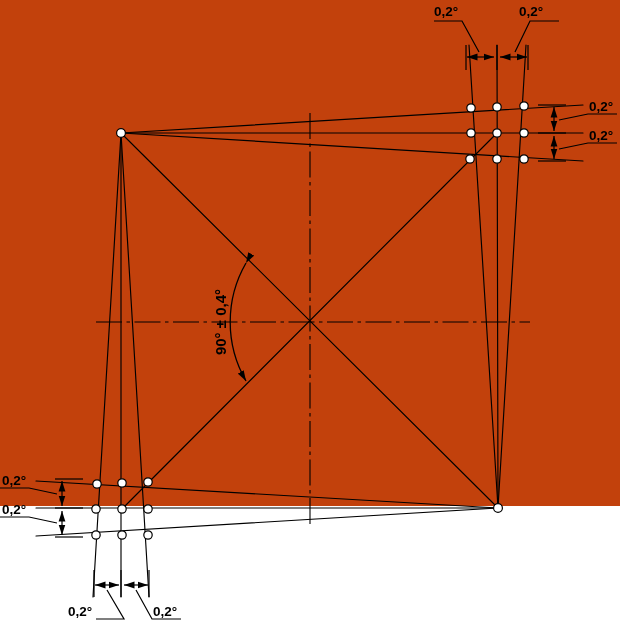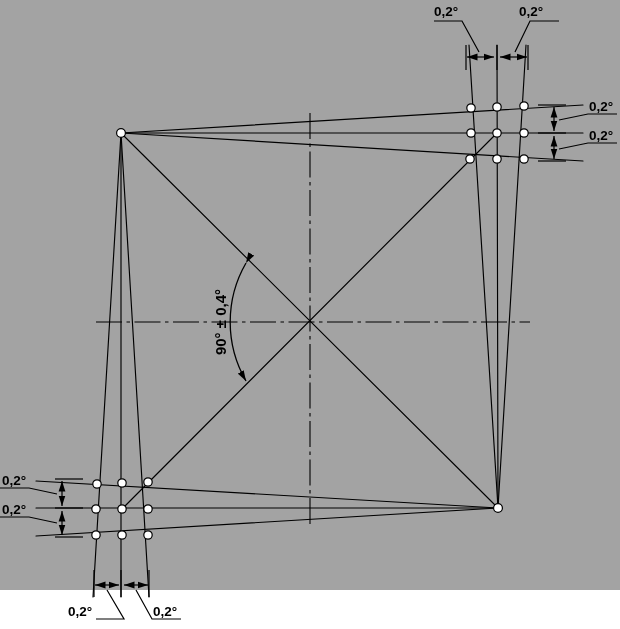--- a/index.html
+++ b/index.html
@@ -9,22 +9,22 @@
   }
   body {
     width: 620px;
     height: 629px;
     font-family: "Liberation Sans", sans-serif;
     overflow: hidden;
   }
   #drawing-root {
     position: relative;
     width: 620px;
-    height: 590px;
-    background: #a3a3a3;
+    height: 506px;
+    background: #c2410c;
   }
   svg.drawing {
     display: block;
     width: 620px;
     height: 629px;
   }
   .geom {
     fill: none;
     stroke: #000000;
     stroke-width: 1.15;

